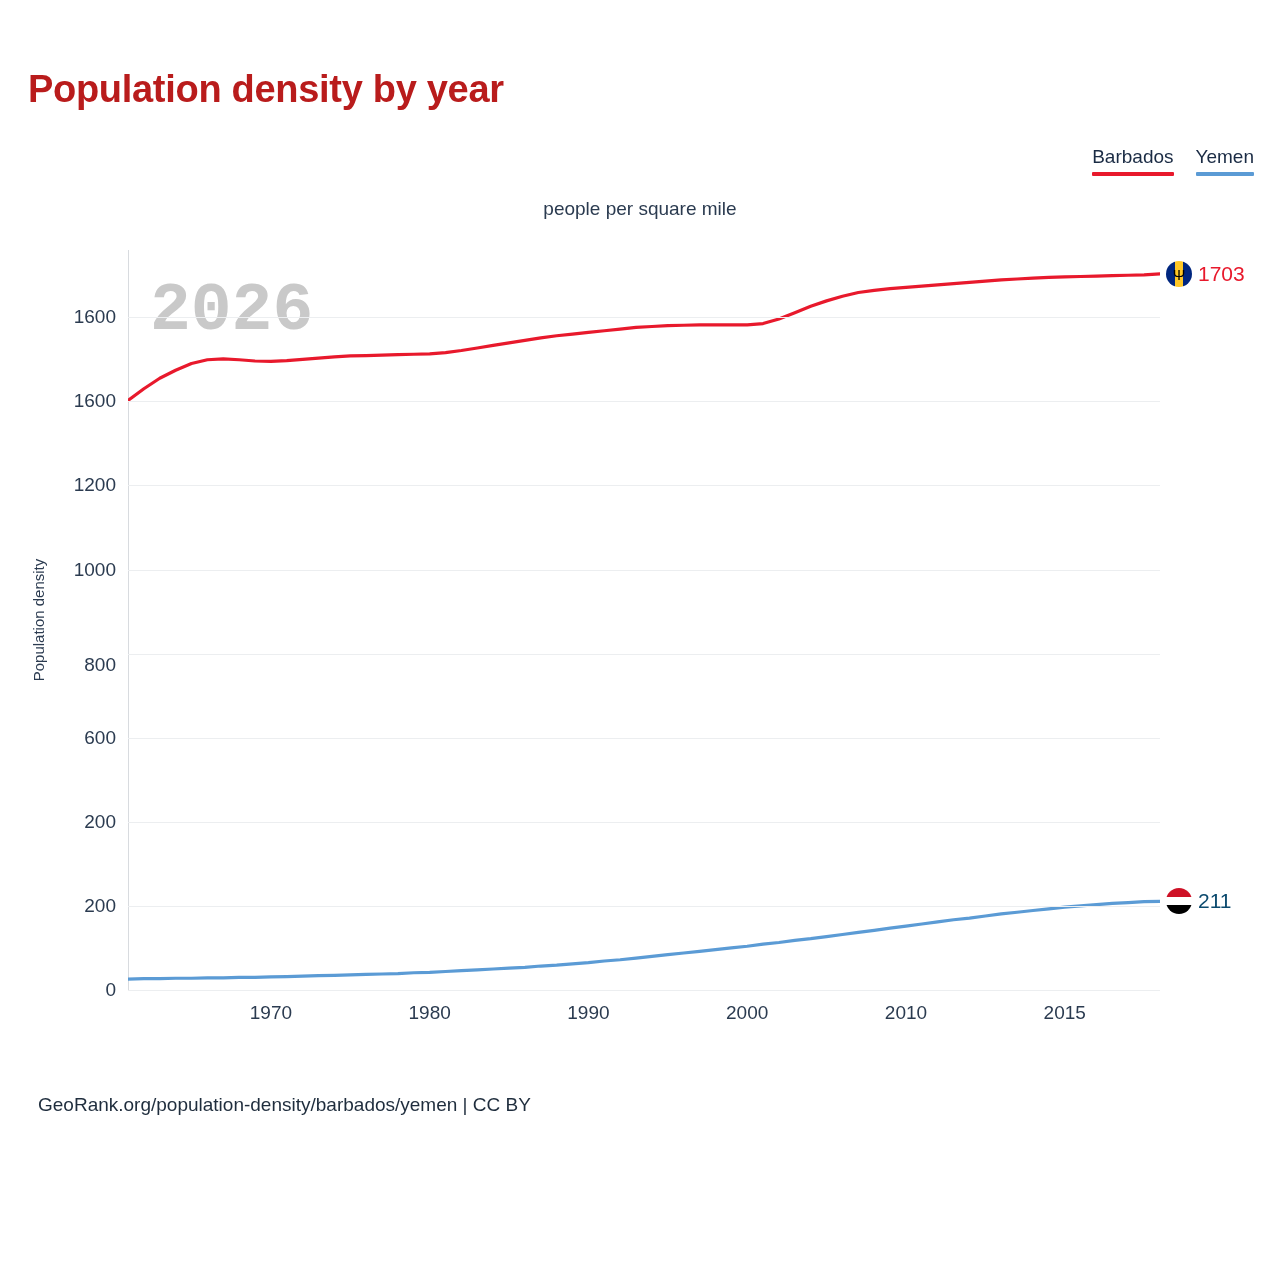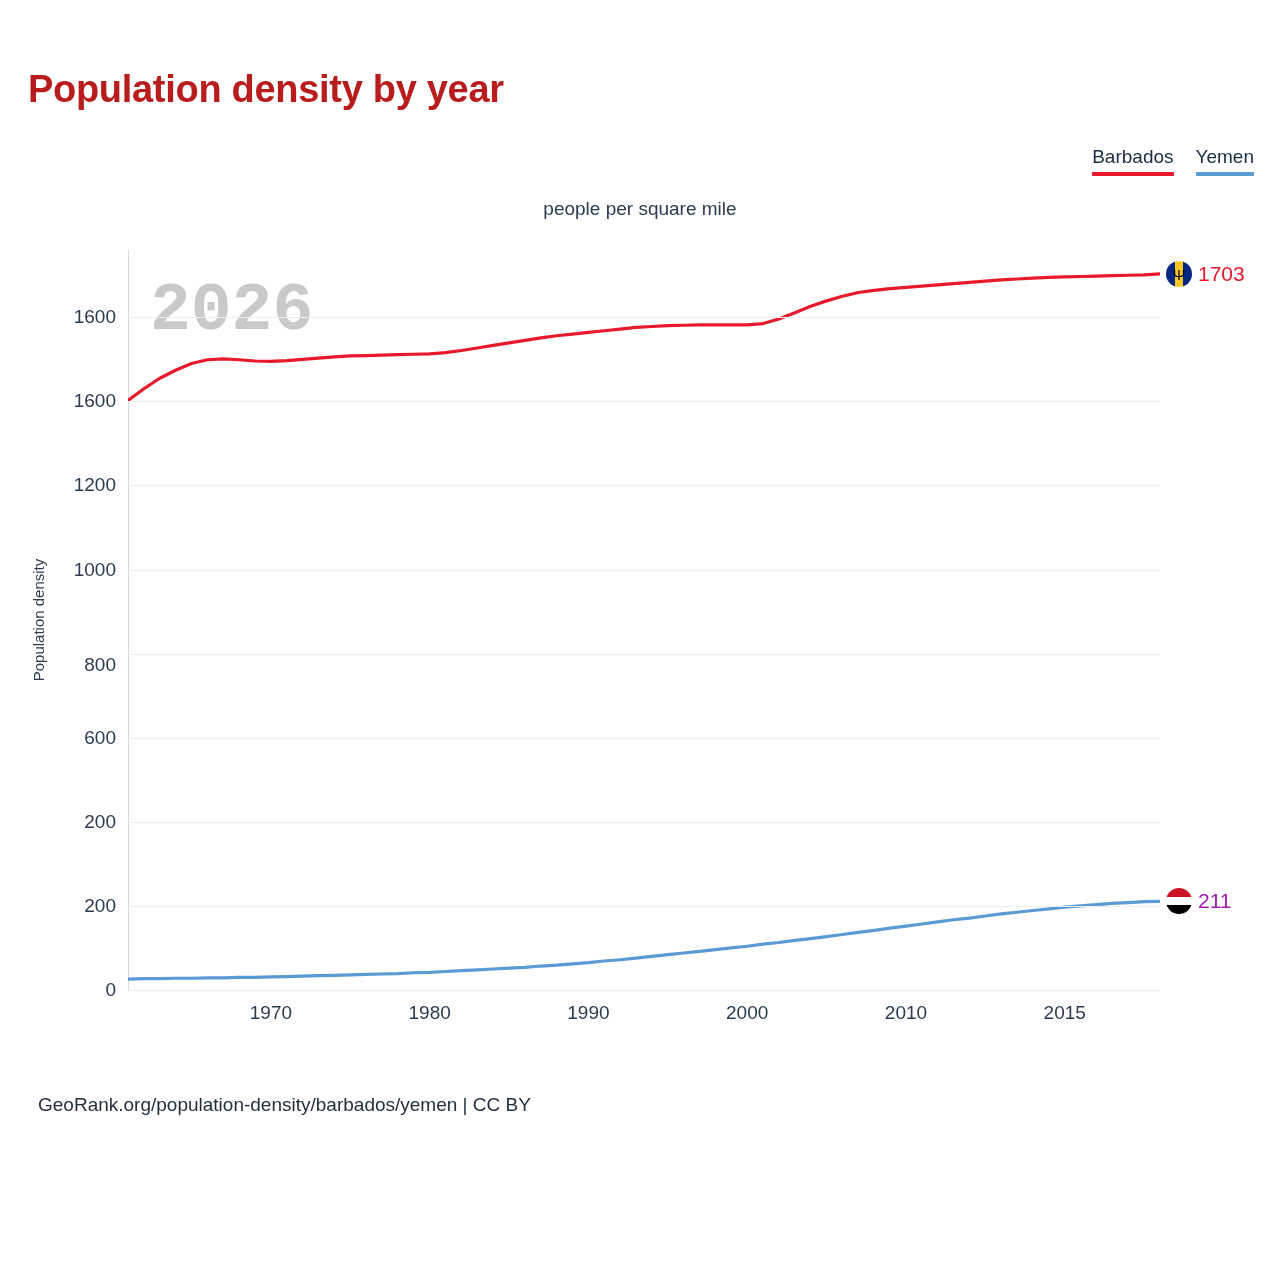--- a/index.html
+++ b/index.html
@@ -228,19 +228,19 @@
     <div class="xtick" style="left: 777.969px;">2010</div>
     <div class="xtick" style="left: 936.738px;">2015</div>
     <div class="endpoint" style="left: 1038px; top: 23.9659px;">
       <div class="flag flag-barbados">
         <div class="trident">Ψ</div>
       </div>
       <span class="endpoint-value" style="color: rgb(232, 25, 44);">1703</span>
     </div>
     <div class="endpoint" style="left: 1038px; top: 651.284px;">
       <div class="flag flag-yemen"></div>
-      <span class="endpoint-value" style="color: #a21caf;">211</span>
+      <span class="endpoint-value" style="color: #0c4a6e;">211</span>
     </div>
   </div>
 
 <div class="footer">
   <div class="footer-line2">GeoRank.org/population-density/barbados/yemen | CC BY</div>
 </div>
 
 </body></html>

